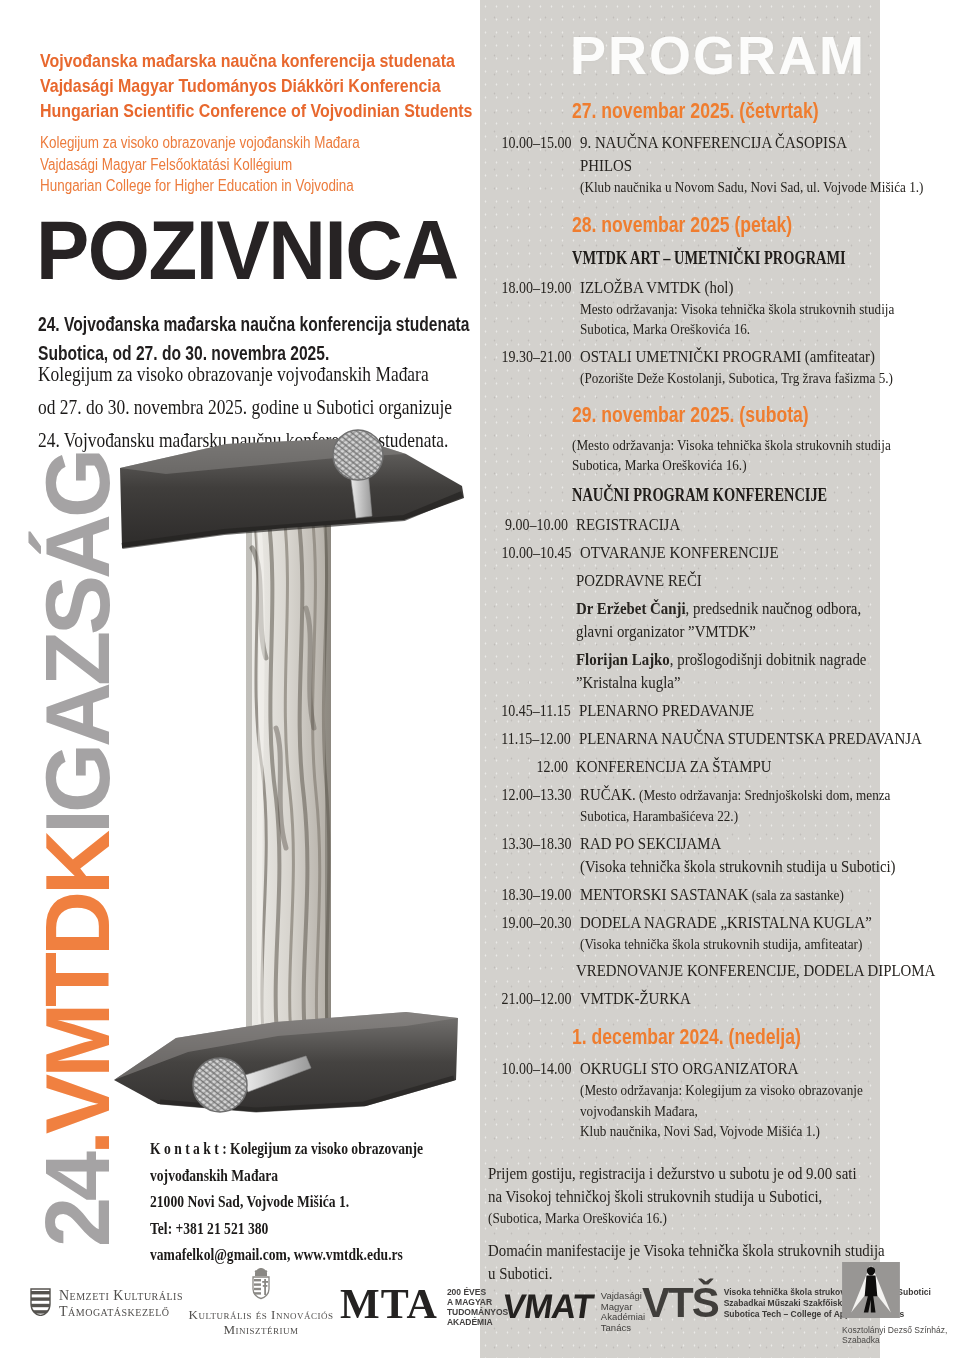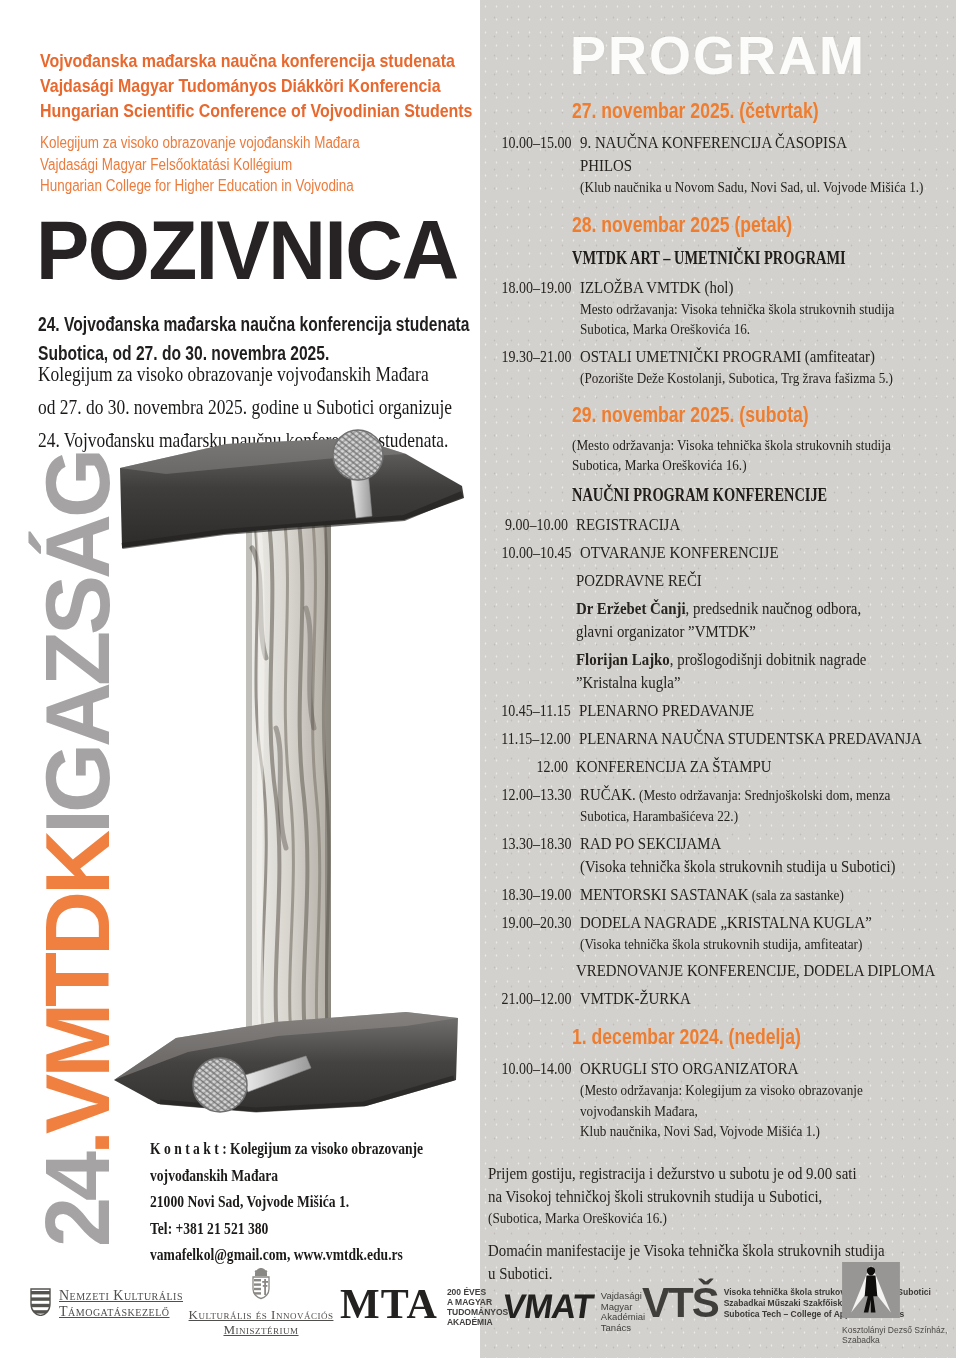--- a/index.html
+++ b/index.html
@@ -1,20 +1,20 @@
 <!DOCTYPE html>
 <html><head>
 <meta charset="utf-8">
 <style>
   html,body{margin:0;padding:0;background:#ffffff;}
   body{width:960px;height:1358px;position:relative;font-family:"Liberation Sans",sans-serif;}
   .poster{position:absolute;inset:0;width:960px;height:1358px;background:#ffffff;overflow:hidden;}
 
   
-  .panel{position:absolute;left:480px;top:0;width:476px;height:1358px;background:#d3d1cd;
+  .panel{position:absolute;left:480px;top:0;width:400px;height:1358px;background:#d3d1cd;
     background-image:
       radial-gradient(rgba(255,255,255,.55) .6px, transparent 1.1px),
       radial-gradient(rgba(122,119,113,.22) .6px, transparent 1.1px);
     background-size:11px 13px,17px 19px;background-position:0 0,6px 8px;}
   .panel-inner{padding:26px 0 0 4px;}
   .program-title{font-weight:bold;font-size:54px;line-height:58px;letter-spacing:2px;color:#fcfcfb;
     margin:0 0 8px 86px;text-shadow:0 0 2px rgba(180,178,174,.35);}
   .day-date{font-weight:bold;font-size:22px;line-height:26px;color:#ef7d2f;margin:14px 0 7px 88px;
     transform:scaleX(.8);transform-origin:0 0;white-space:nowrap;}
   .day-note{font-family:"Liberation Serif",serif;font-size:15.5px;line-height:20px;color:#26231f;
@@ -47,21 +47,21 @@
   .vertical-word{position:absolute;left:26px;top:1247px;transform:rotate(-90deg);transform-origin:0 0;
     font-weight:bold;font-size:90px;line-height:104px;letter-spacing:-4px;white-space:nowrap;}
   .v-gray{color:#a5a3a4;}
   .v-orange{color:#f08040;}
   .hammer{position:absolute;left:106px;top:428px;}
   .contact{position:absolute;left:150px;top:1136px;font-family:"Liberation Serif",serif;font-weight:bold;
     font-size:17px;line-height:26.5px;color:#1c1a19;transform:scaleX(.8);transform-origin:0 0;white-space:nowrap;}
 
   
   .logo-nkt{position:absolute;left:30px;top:1288px;display:flex;gap:8px;align-items:flex-start;}
-  .smallcaps{font-family:"Liberation Serif",serif;font-variant:small-caps;letter-spacing:.5px;color:#514f4d;text-decoration:underline;}
+  .smallcaps{font-family:"Liberation Serif",serif;font-variant:small-caps;letter-spacing:.5px;color:#514f4d;}
   .nkt-lines{font-size:14px;line-height:16px;}
   .logo-kim{position:absolute;left:186px;top:1266px;width:150px;text-align:center;}
   .kim-lines{font-size:13px;line-height:15px;margin-top:3px;}
   .logo-mta{position:absolute;left:340px;top:1284px;display:flex;gap:9px;align-items:flex-start;}
   .mta-mark{font-family:"Liberation Serif",serif;font-weight:bold;font-size:42px;line-height:40px;color:#242221;letter-spacing:1px;}
   .mta-lines{font-weight:bold;font-size:8.5px;line-height:10px;color:#434140;margin-top:3px;}
   .logo-vmat{position:absolute;left:503px;top:1290px;display:flex;gap:8px;align-items:flex-start;}
   .vmat-mark{font-weight:900;font-size:34px;line-height:32px;color:#242220;letter-spacing:-1px;transform:skewX(-8deg);}
   .vmat-lines{font-size:9.5px;line-height:10.5px;color:#3f3d3b;margin-top:1px;}
   .logo-vts{position:absolute;left:642px;top:1283px;display:flex;gap:6px;align-items:center;}

